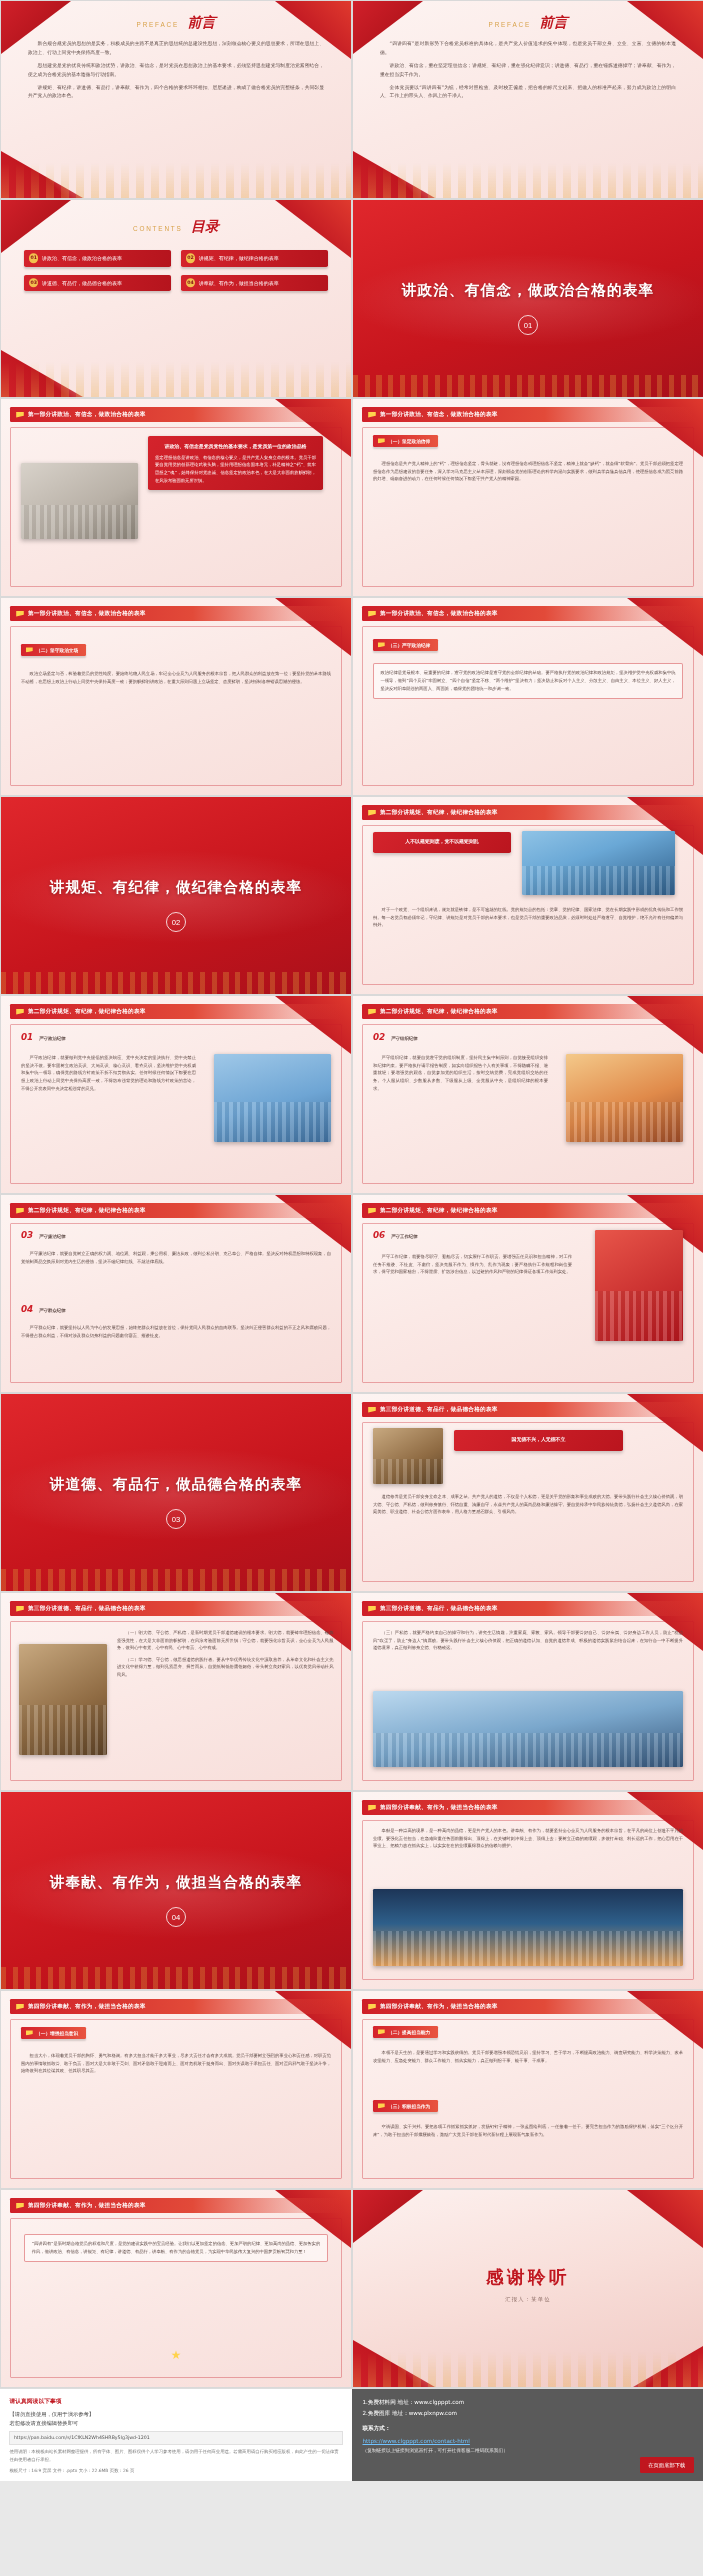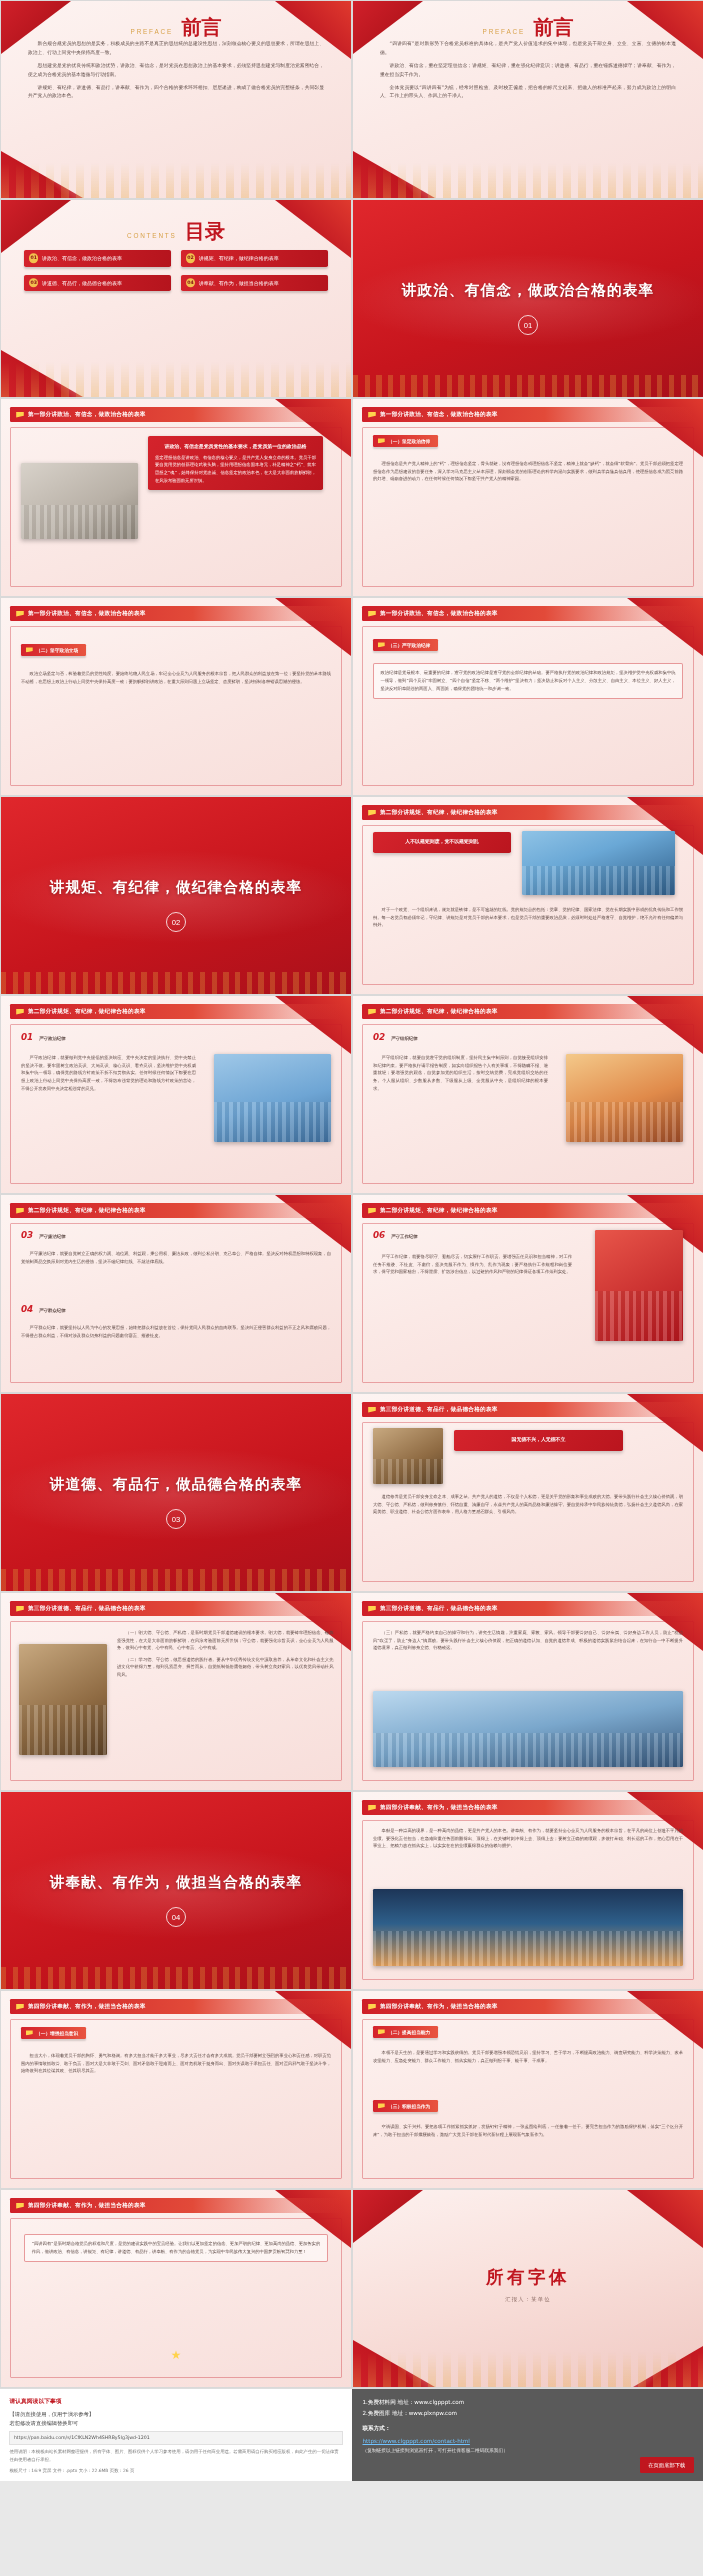--- a/index.html
+++ b/index.html
@@ -66,21 +66,21 @@
     color:#fff; font-size:7.6px;
   }
   .sec-wave {
     position:absolute; left:-11.7px; right:-11.7px; top:53px; height:94px;
     background:radial-gradient(ellipse at 50% 50%, rgba(255,255,255,.14) 0%, rgba(255,255,255,0) 70%);
   }
 
   
   .pref-head { position:absolute; top:13px; left:0; right:0; text-align:center; }
   .pref-en { color:#d8a24a; font-size:6.4px; letter-spacing:1.8px; }
-  .pref-cn { color:#c0161f; font-size:20px; font-weight:bold; margin-left:5.8px; }
+  .pref-cn { color:#c0161f; font-size:14px; font-weight:bold; margin-left:5.8px;font-style:italic; }
   .pref-body {
     position:absolute; top:39px; left:27px; right:27px;
     font-size:4.8px; line-height:1.85; color:#5c4a46; text-align:justify;
   }
   .pref-body p { margin-bottom:4.1px; text-indent:2em; }
 
   
   .cont-head { position:absolute; top:17.5px; left:0; right:0; text-align:center; }
   .cont-grid {
     position:absolute; top:50px; left:23.4px; right:23.4px;
@@ -571,21 +571,21 @@
     </div>
     <div class="star" style="left:50%; transform:translateX(-50%); bottom:26px;">★</div>
   </div>
 
   <div class="slide thanks">
     <div class="rib-tl"></div>
     <div class="rib-tr"></div>
     <div class="rib-bl"></div>
     <div class="rib-br"></div>
     <div class="skyline"></div>
-    <div class="big cn">所有字体</div>
+    <div class="big cn">感谢聆听</div>
     <div class="sub cn">汇报人：某单位</div>
   </div>
 
 </div>
 
 <div class="footer">
   <div class="f-left cn">
     <div class="hd">请认真阅读以下事项</div>
     <div>【请勿直接使用，仅用于演示参考】</div>
     <div>若想修改请直接编辑替换即可</div>

